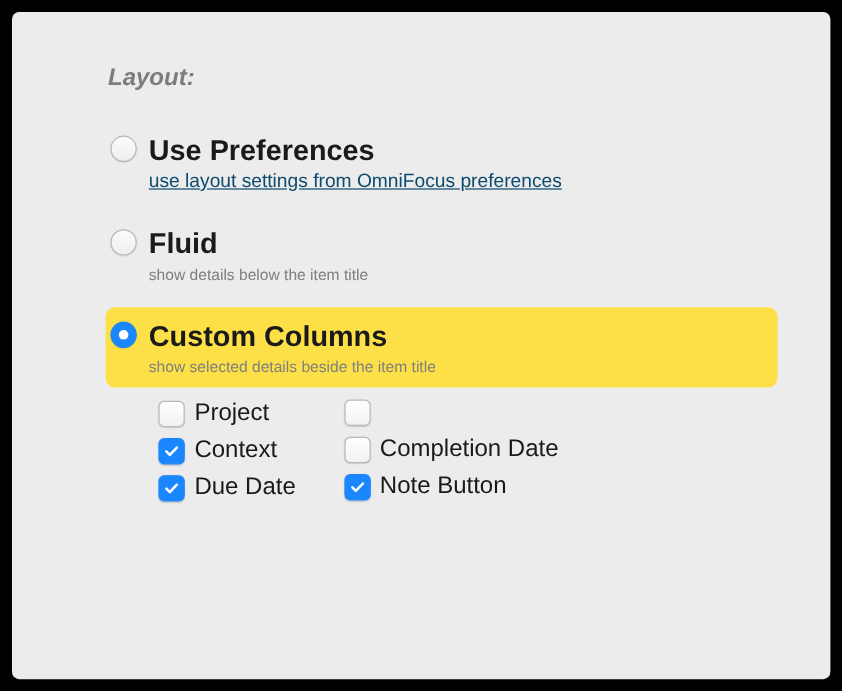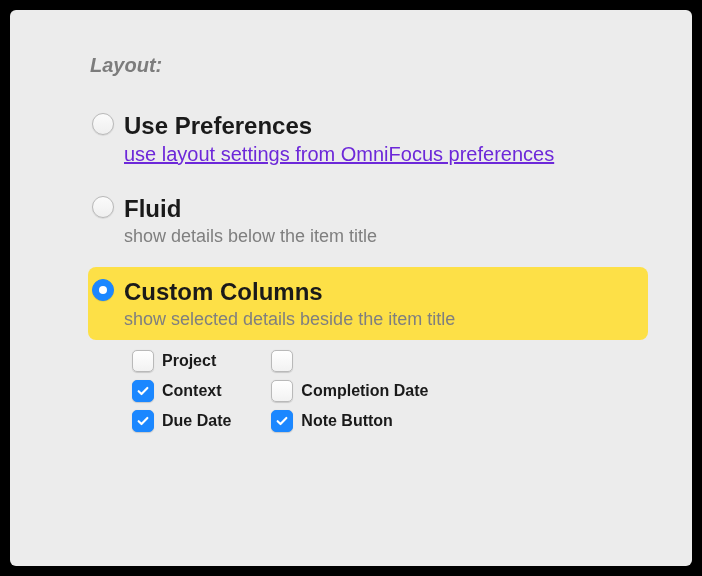--- a/index.html
+++ b/index.html
@@ -70,27 +70,27 @@
     background: #fff;
   }
   .option-text { flex: 1; }
   .option-title {
     font-size: 24px;
     font-weight: 700;
     color: #1a1a1a;
     line-height: 1.25;
   }
   .option-desc {
-    font-size: 18px;
+    font-size: 13px;
     color: #7f7f7f;
     margin-top: 2px;
   }
   .option-link {
-    font-size: 20px;
-    color: #6d28d9;
+    font-size: 16px;
+    color: #0c4a6e;
     margin-top: 2px;
     display: inline-block;
   }
   .columns-area {
     display: flex;
     margin-top: 8px;
     margin-left: 44px;
     gap: 40px;
   }
   .col {
@@ -119,23 +119,22 @@
   }
   .cbox.checked {
     background: #1b87ff;
     border: 0.5px solid #1b87ff;
   }
   .cbox.checked svg {
     width: 14px;
     height: 14px;
   }
   .check-label {
-    font-size: 16px;
+    font-size: 20px;
     color: #1a1a1a;
-    font-weight: bold;
   }
 </style>
 </head>
 <body>
 
 <div class="panel">
   <div class="section-label">Layout:</div>
 
   <div class="option-row">
     <div class="radio"></div>

